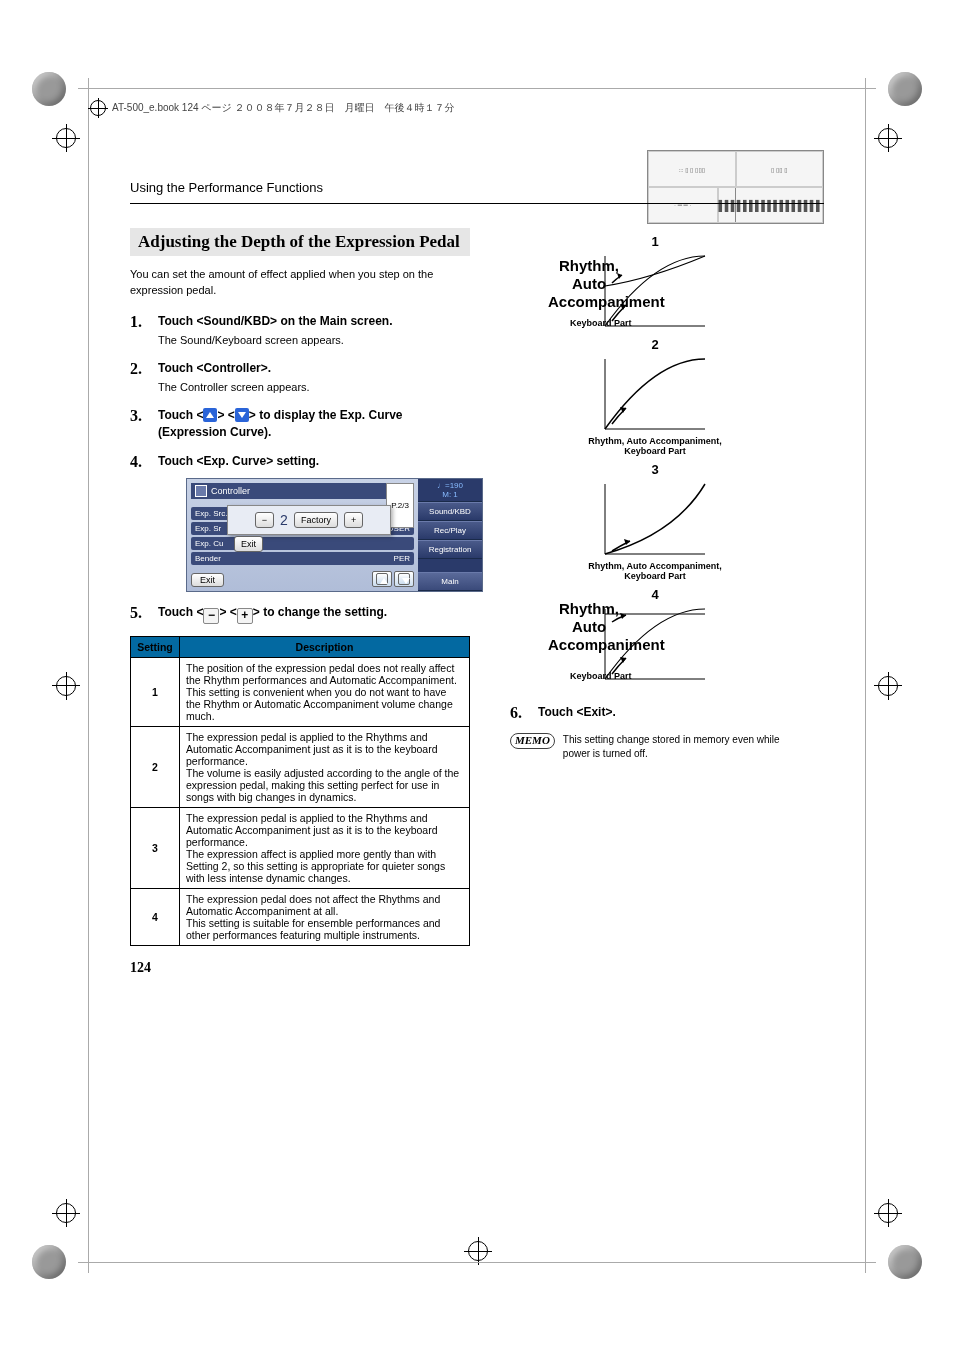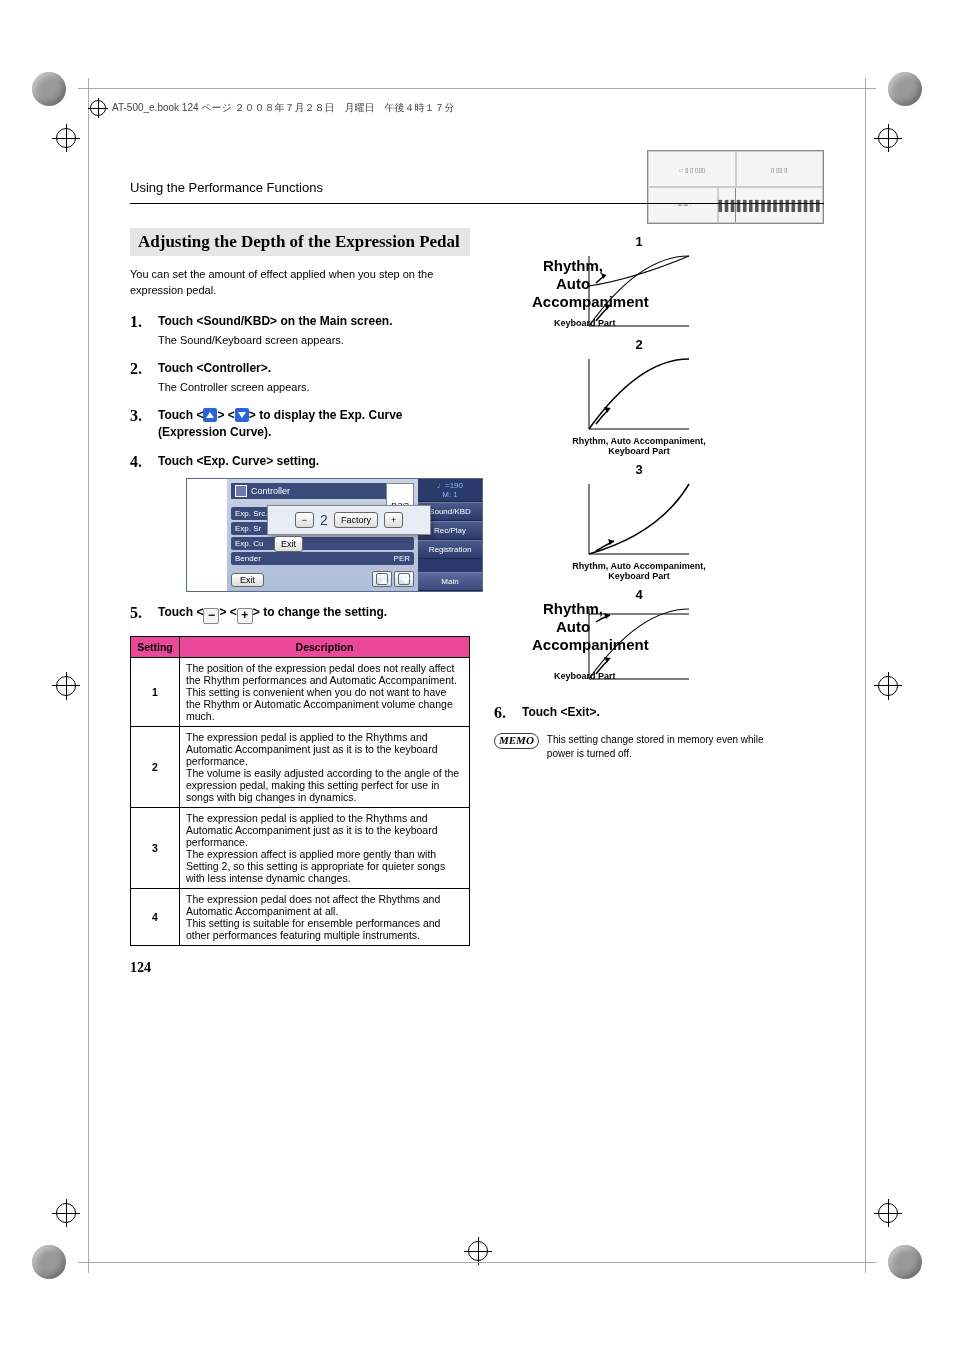--- a/index.html
+++ b/index.html
@@ -83,21 +83,21 @@
       #f5f5f5;
     font-size: 6px;
     color:#555;
     overflow:hidden;
   }
   .panel-image .row { display:flex; height:50%; }
   .panel-image .cell { flex:1; border:0.5px solid #ccc; display:flex; align-items:center; justify-content:center; gap:1px;}
   .panel-image .keys { letter-spacing:-1px; font-size:10px;}
   .two-col {
     display: flex;
-    gap: 24px;
+    gap: 40px;
   }
   .col-left { width: 340px; }
   .col-right { width: 290px; }
   h2.block-title {
     background: #e6e6e6;
     font-family: "Times New Roman", serif;
     font-weight: bold;
     font-size: 17px;
     padding: 4px 8px;
     margin: 0 0 10px 0;
@@ -152,21 +152,21 @@
     display:inline-block; width:14px; height:14px; border:1px solid #888; border-radius:2px;
     text-align:center; line-height:12px; font-size:12px; font-weight:bold; vertical-align:-3px;
     background:#f4f4f4;
   }
   .screenshot {
     margin: 8px 0 0 28px;
     width: 295px;
     border: 1px solid #5a6a8a;
     font-size: 9px;
   }
-  .ss-row { display:flex;margin-left:40px; }
+  .ss-row { display:flex; }
   .ss-main { flex:1; background:linear-gradient(#c8d2e6,#b0bdd8); padding:4px; position:relative;}
   .ss-side { width:64px; display:flex; flex-direction:column;}
   .ss-title { background:#3a4a7a; color:#fff; padding:2px 4px; font-size:9px; display:flex; align-items:center; gap:4px;}
   .ss-title .icon{width:10px;height:10px;background:#6a7aaa;border:1px solid #fff;}
   .ss-pg { position:absolute; right:4px; top:4px; background:#fff; border:1px solid #888; padding:17px 4px; font-size:8px;}
   .ss-tempo { background:#2a3a6a; color:#8bf; font-size:8px; text-align:center; padding:2px 0; border-bottom:1px solid #1a2a4a;}
   .ss-btn { background:linear-gradient(#4a5a8a,#2a3a6a); color:#fff; font-size:8px; padding:4px 2px; text-align:center; border-top:1px solid #6a7aaa; border-bottom:1px solid #1a2a4a;}
   .ss-btn.main{background:linear-gradient(#5a6a9a,#3a4a7a);}
   .ss-field { background:#3a4a7a; color:#fff; padding:2px 4px; margin:2px 0; border-radius:2px; font-size:8px; display:flex; justify-content:space-between;}
   .ss-popup { position:absolute; left:40px; top:26px; width:150px; background:#e8ecf4; border:1px solid #888; box-shadow:2px 2px 4px rgba(0,0,0,.3); padding:6px; display:flex; align-items:center; justify-content:center; gap:6px;}
@@ -182,21 +182,21 @@
   }
   table.settings th, table.settings td {
     border: 1px solid #000;
     padding: 4px 6px;
     vertical-align: top;
     text-align: left;
   }
   table.settings th {
     font-weight: bold;
     text-align: center;
-    background: #ec4899;
+    background: #0369a1;
   }
   table.settings td.num {
     text-align: center;
     font-weight: bold;
     vertical-align: middle;
     width: 36px;
   }
   .curve-fig {
     margin: 6px auto 4px;
     width: 170px;

